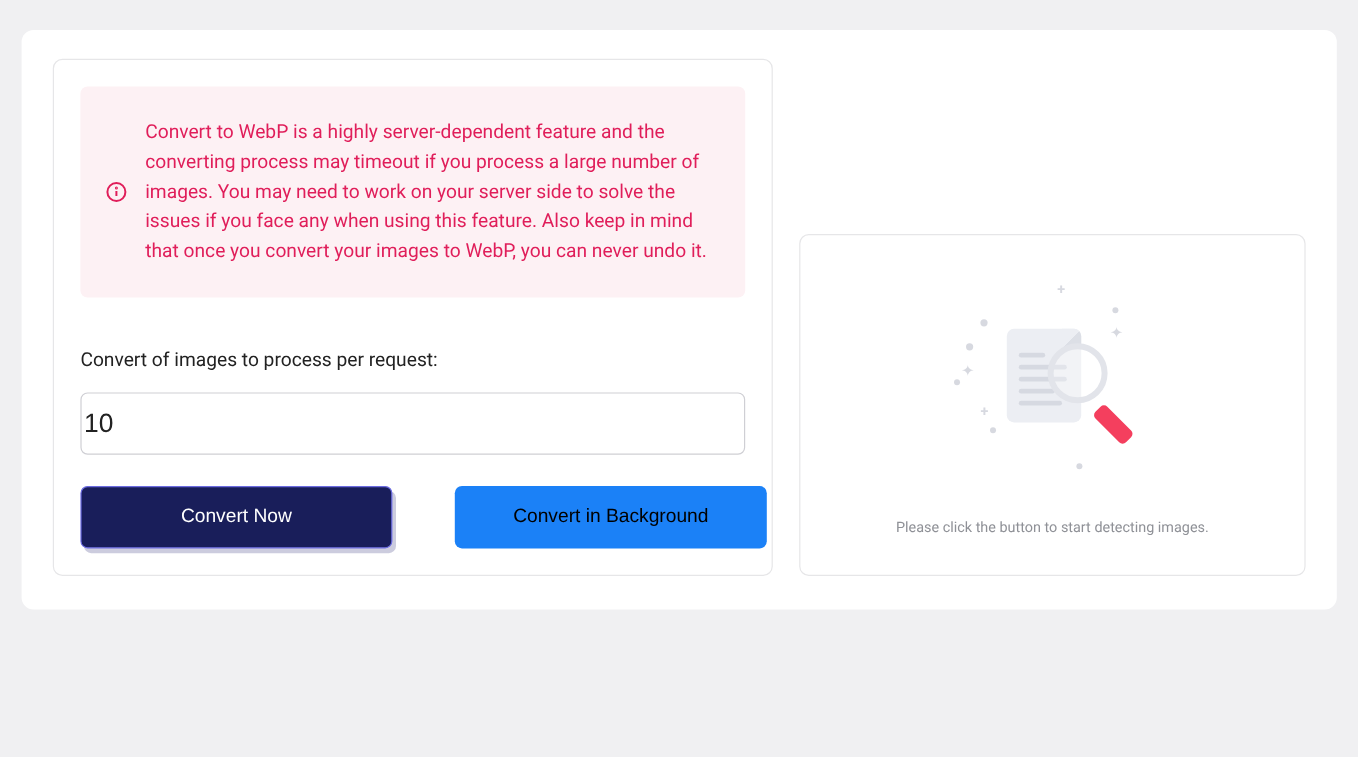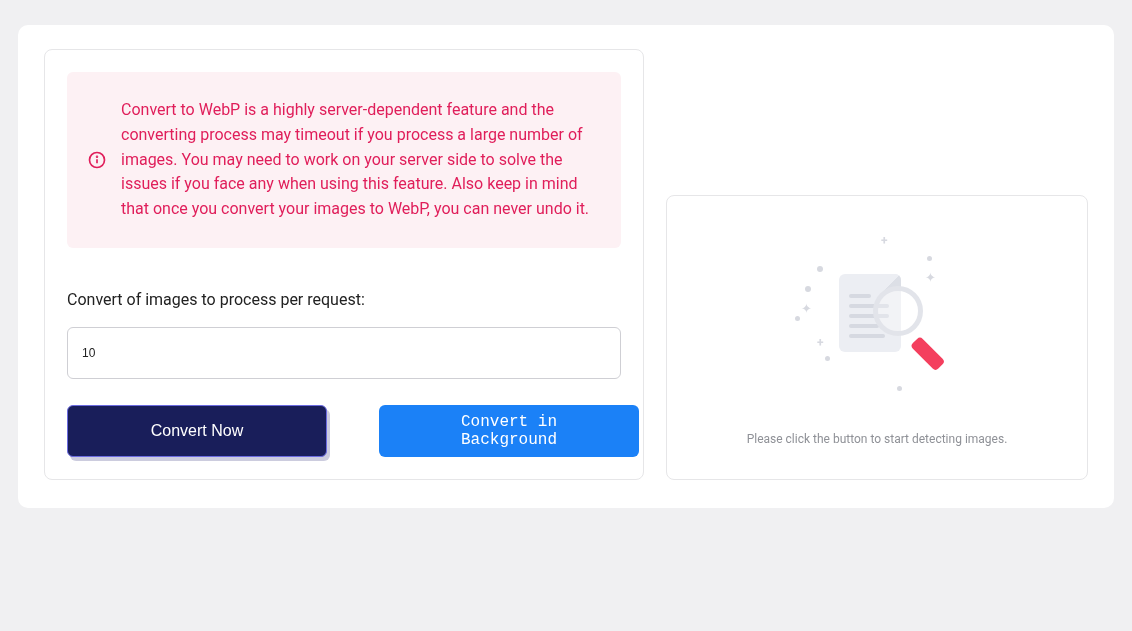--- a/index.html
+++ b/index.html
@@ -84,22 +84,22 @@
       font-size: 16px;
       color: #222;
       margin-bottom: 18px;
       display: block;
     }
     .number-input {
       width: 100%;
       height: 52px;
       border: 1px solid #cfcfd4;
       border-radius: 6px;
-      padding: 0 14px;
-      font-size: 12px;
+      padding: 0 2px;
+      font-size: 22px;
       color: #222;
       background: #fff;
       margin-bottom: 26px;
     }
     .btn-row {
       display: flex;
       gap: 52px;
     }
     .btn {
       height: 52px;
@@ -111,22 +111,21 @@
       min-width: 260px;
     }
     .btn-primary {
       background: #191e5a;
       color: #fff;
       border: 1px solid #6b6be0;
       box-shadow: 3px 4px 0 rgba(110,110,160,0.35);
     }
     .btn-secondary {
       background: #1b81f7;
-      color: #ffffff;
-      font-family: Liberation Mono, monospace;
+      color: #000000;
     }
     .illus {
       width: 200px;
       height: 190px;
       position: relative;
       margin-bottom: 14px;
     }
     .illus .doc {
       position: absolute;
       left: 62px;

